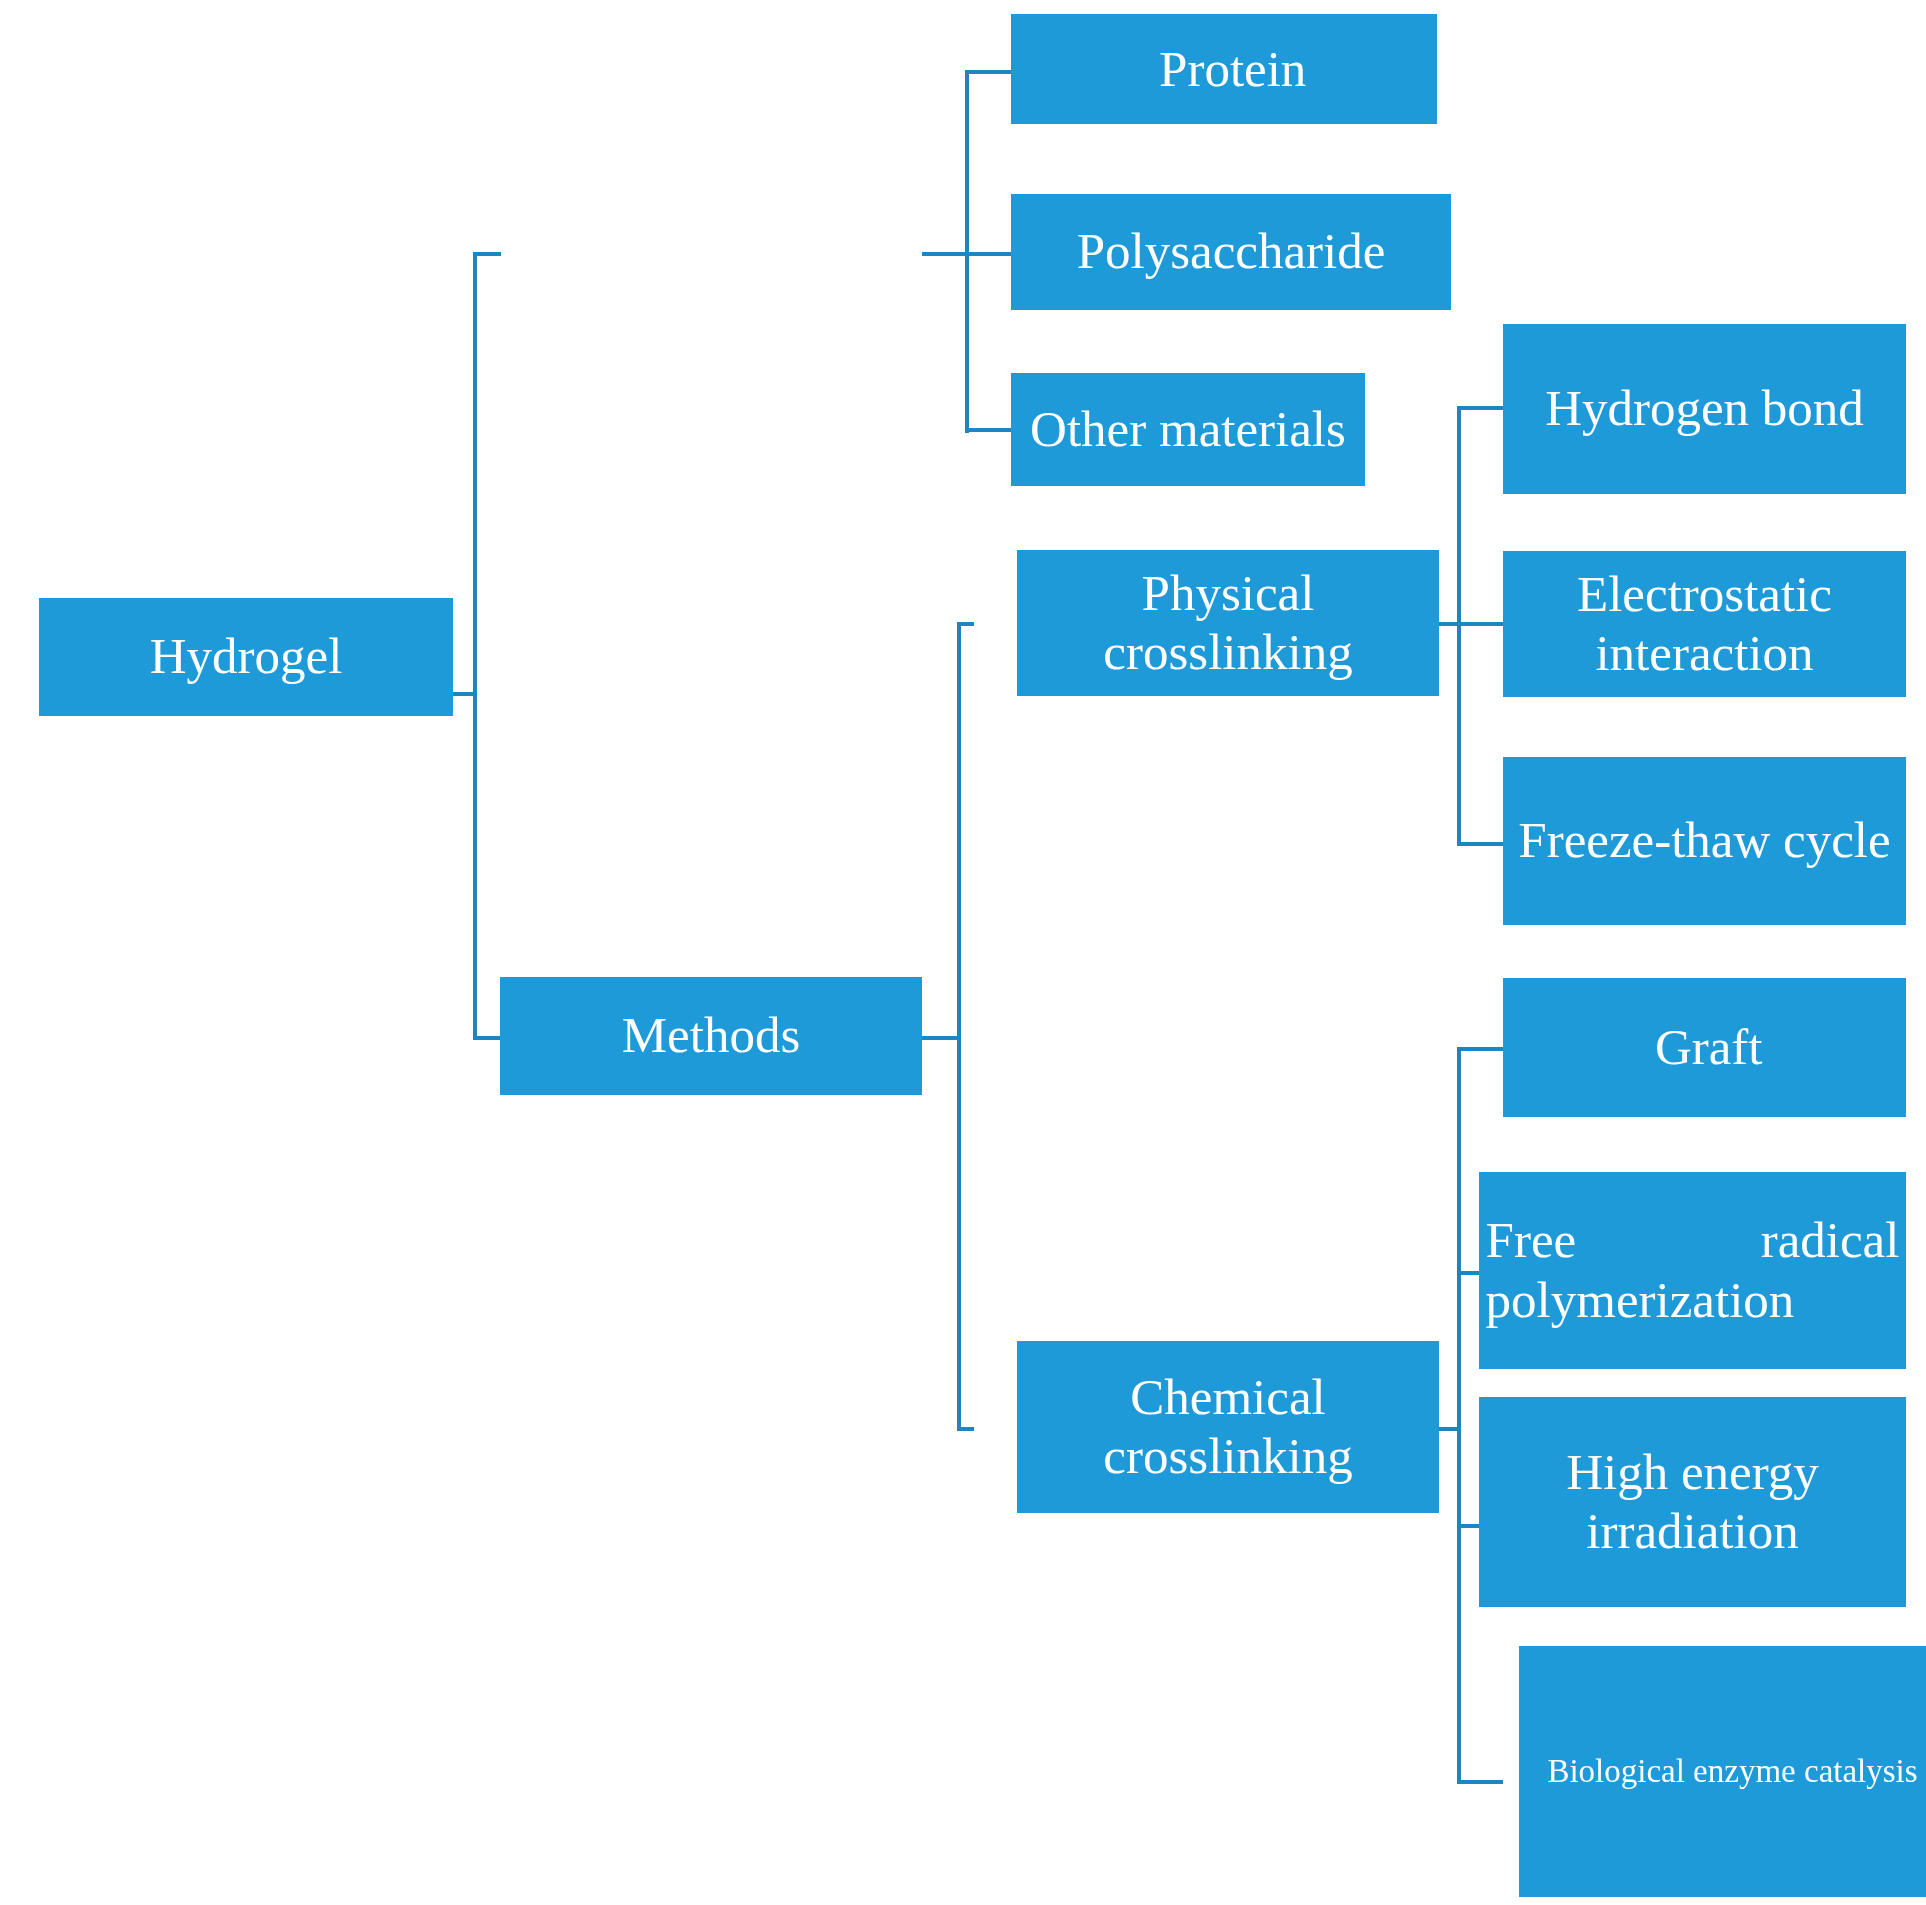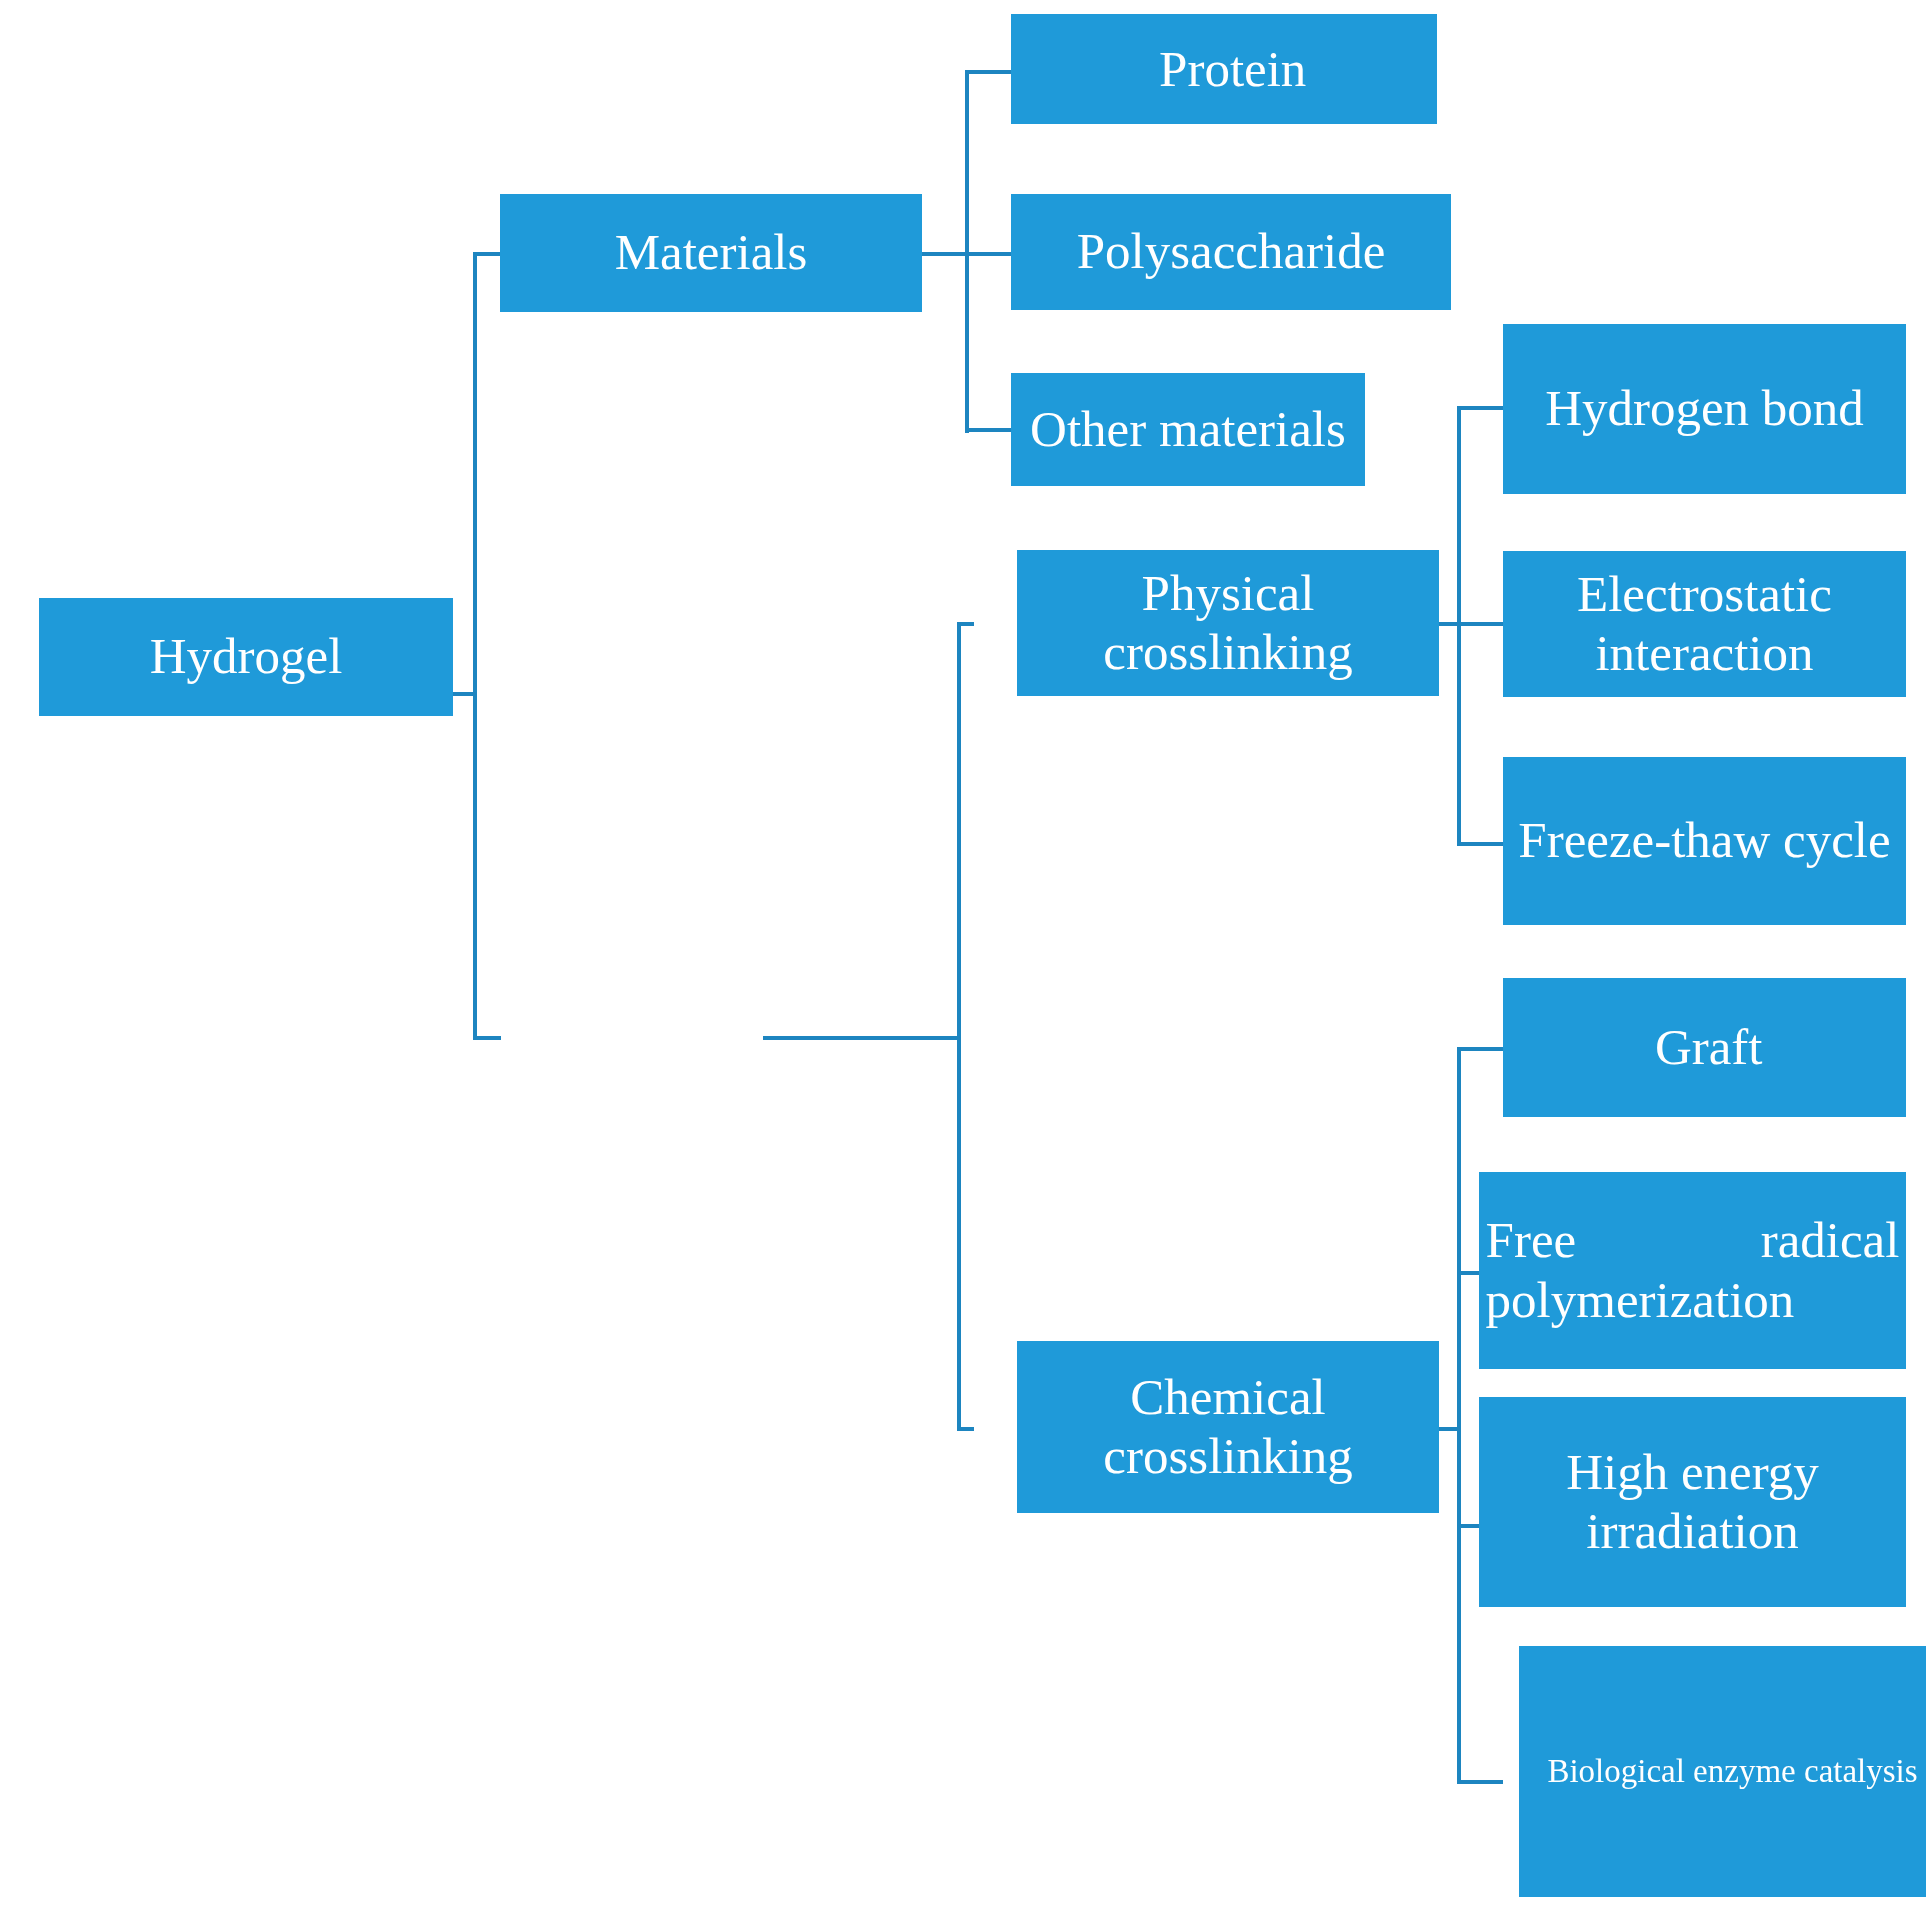--- a/index.html
+++ b/index.html
@@ -76,24 +76,24 @@
   <div class="conn v" style="left:1457px; top:1047px; height:736px;"></div>
   <div class="conn h" style="left:1457px; top:1047px; width:46px;"></div>
   <div class="conn h" style="left:1457px; top:1271px; width:46px;"></div>
   <div class="conn h" style="left:1457px; top:1524px; width:46px;"></div>
   <div class="conn h" style="left:1457px; top:1780px; width:46px;"></div>
 
   <div class="node" style="left:25px; top:598px; width:414px; height:118px; font-size:51px;margin-left:14px;">
     <span class="txt">Hydrogel</span>
   </div>
 
-  <div class="node" style="left:500px; top:194px; width:422px; height:118px; font-size:51px;">
-    <span class="txt">Materials</span>
+
+  <div class="node" style="left:500px; top:977px; width:422px; height:118px; font-size:51px;">
+    <span class="txt">Methods</span>
   </div>
-
 
   <div class="node" style="left:1011px; top:14.4px; width:426px; height:110px; font-size:51px;padding-left:24px;">
     <span class="txt">Protein</span>
   </div>
 
   <div class="node" style="left:1011px; top:194px; width:440px; height:116px; font-size:51px;">
     <span class="txt">Polysaccharide</span>
   </div>
 
   <div class="node" style="left:1011px; top:373px; width:354px; height:113px; font-size:51px;text-align:center;">

